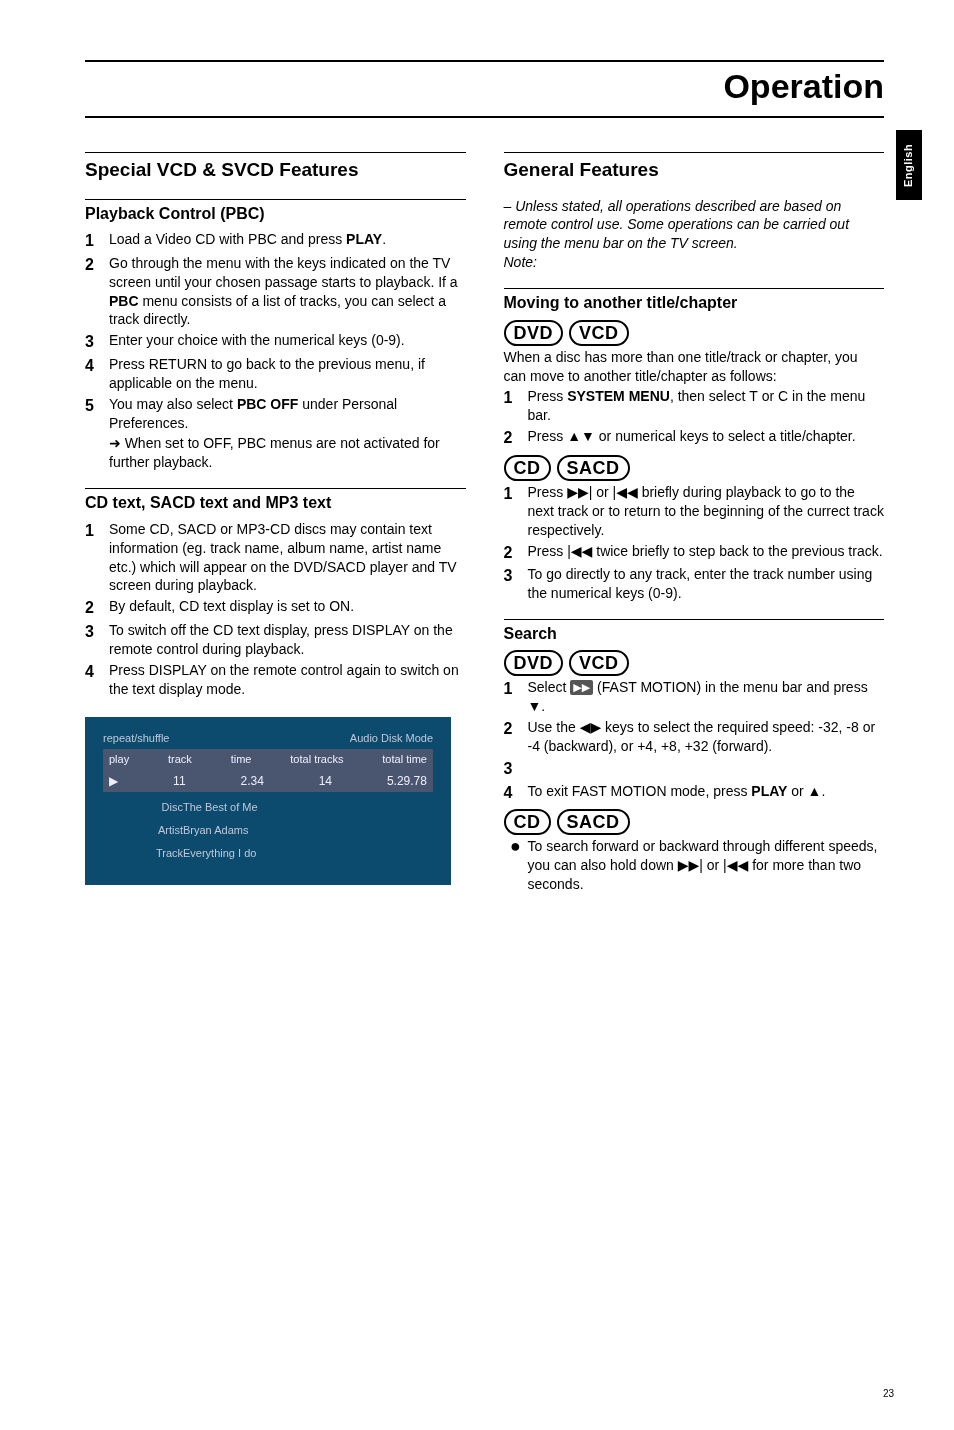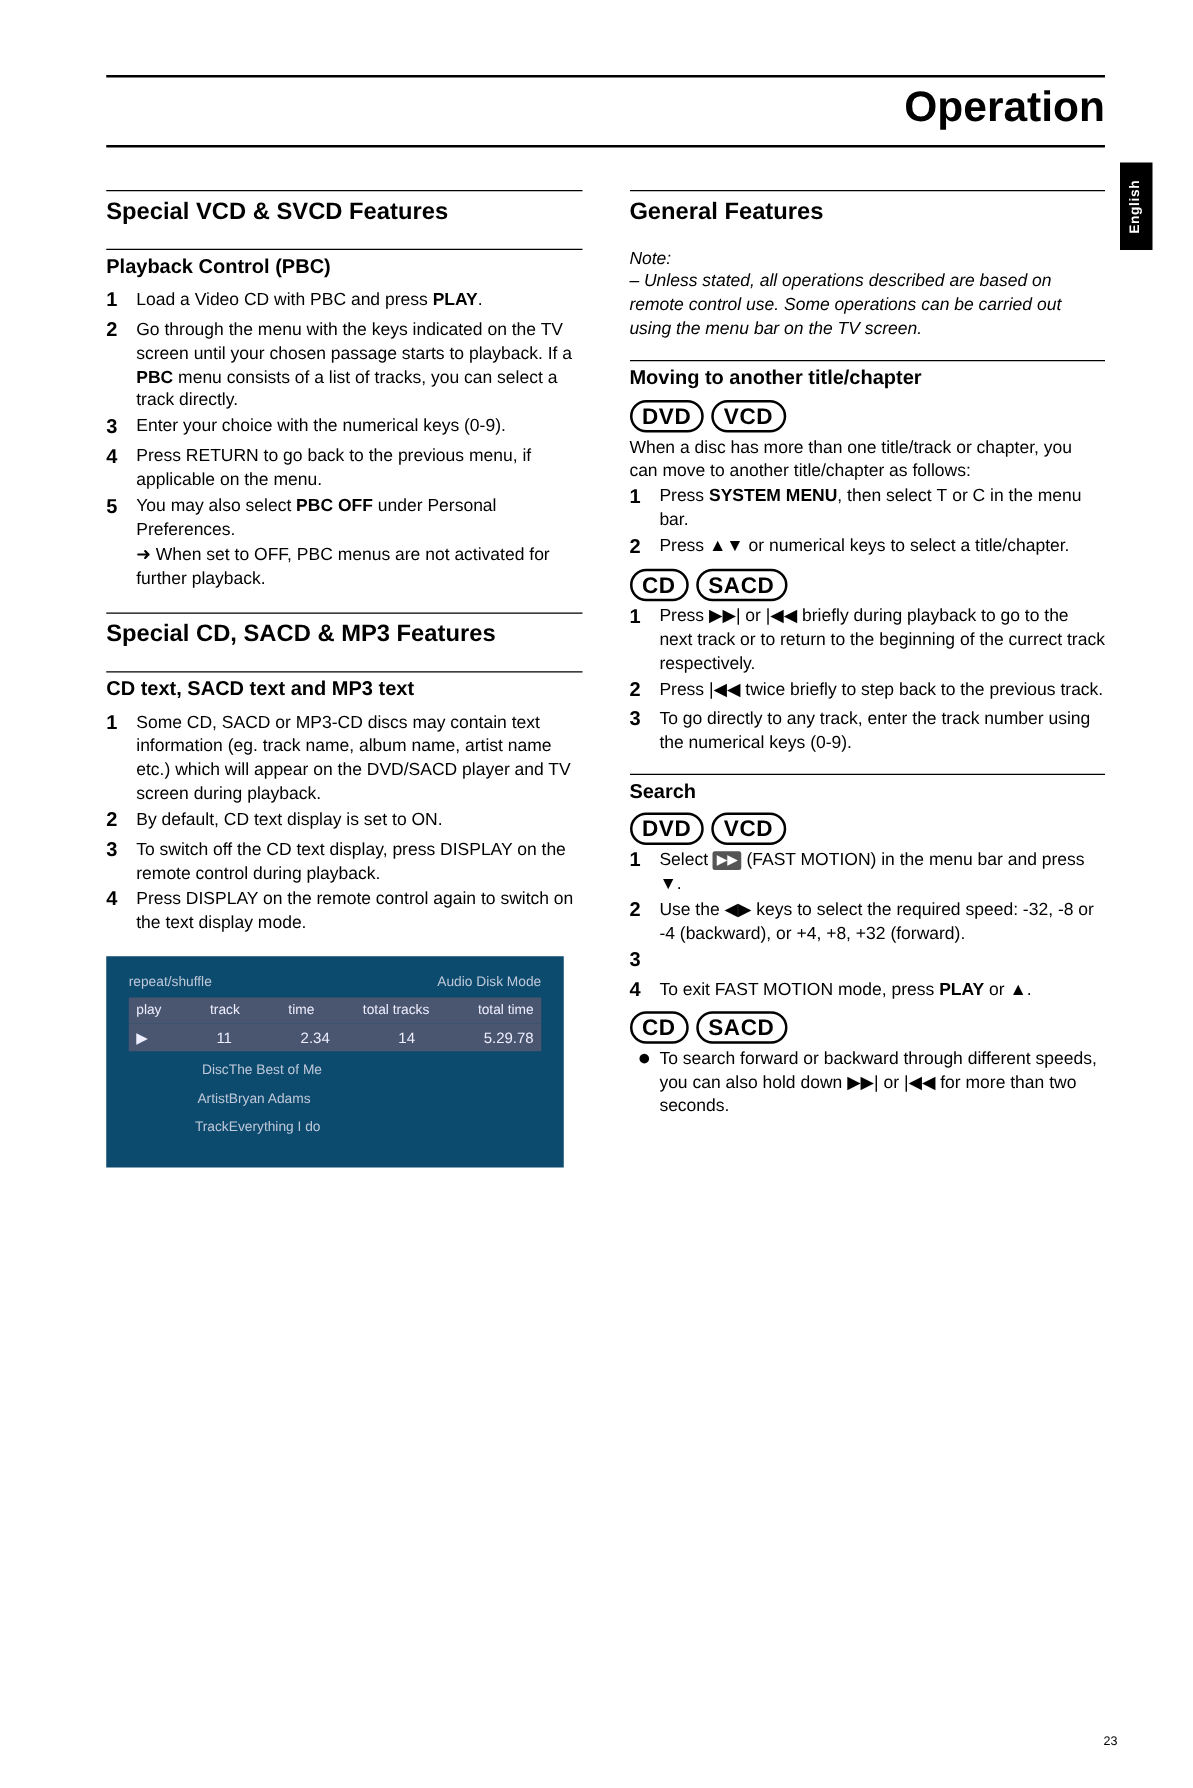--- a/index.html
+++ b/index.html
@@ -218,21 +218,20 @@
           <span class="num">4</span>
           <span>Press RETURN to go back to the previous menu, if applicable on the menu.</span>
         </li>
         <li>
           <span class="num">5</span>
           <span><span>You may also select </span><strong>PBC OFF</strong><span> under Personal Preferences.</span></span>
         </li>
       </ol>
       <div class="arrow-sub">When set to OFF, PBC menus are not activated for further playback.</div>
 
-      <h2 class="section-heading">Special CD, SACD &amp; MP3 Features</h2>
 
       <h3 class="sub-heading">CD text, SACD text and MP3 text</h3>
       <ol class="num-list">
         <li>
           <span class="num">1</span>
           <span>Some CD, SACD or MP3-CD discs may contain text information (eg. track name, album name, artist name etc.) which will appear on the DVD/SACD player and TV screen during playback.</span>
         </li>
         <li>
           <span class="num">2</span>
           <span>By default, CD text display is set to ON.</span>
@@ -277,22 +276,22 @@
         <div class="row info-row">
           <span class="lbl">Track</span>
           <span>Everything I do</span>
         </div>
       </div>
     </div>
 
     <div class="col">
       <h2 class="section-heading tight-top">General Features</h2>
       <div class="note">
+        <div>– Unless stated, all operations described are based on remote control use. Some operations can be carried out using the menu bar on the TV screen.</div>
         <div>Note:</div>
-        <div>– Unless stated, all operations described are based on remote control use. Some operations can be carried out using the menu bar on the TV screen.</div>
       </div>
 
       <h3 class="sub-heading">Moving to another title/chapter</h3>
       <div class="disc-badges">
         <span class="badge">DVD</span>
         <span class="badge">VCD</span>
       </div>
       <div>When a disc has more than one title/track or chapter, you can move to another title/chapter as follows:</div>
       <ol class="num-list">
         <li>

